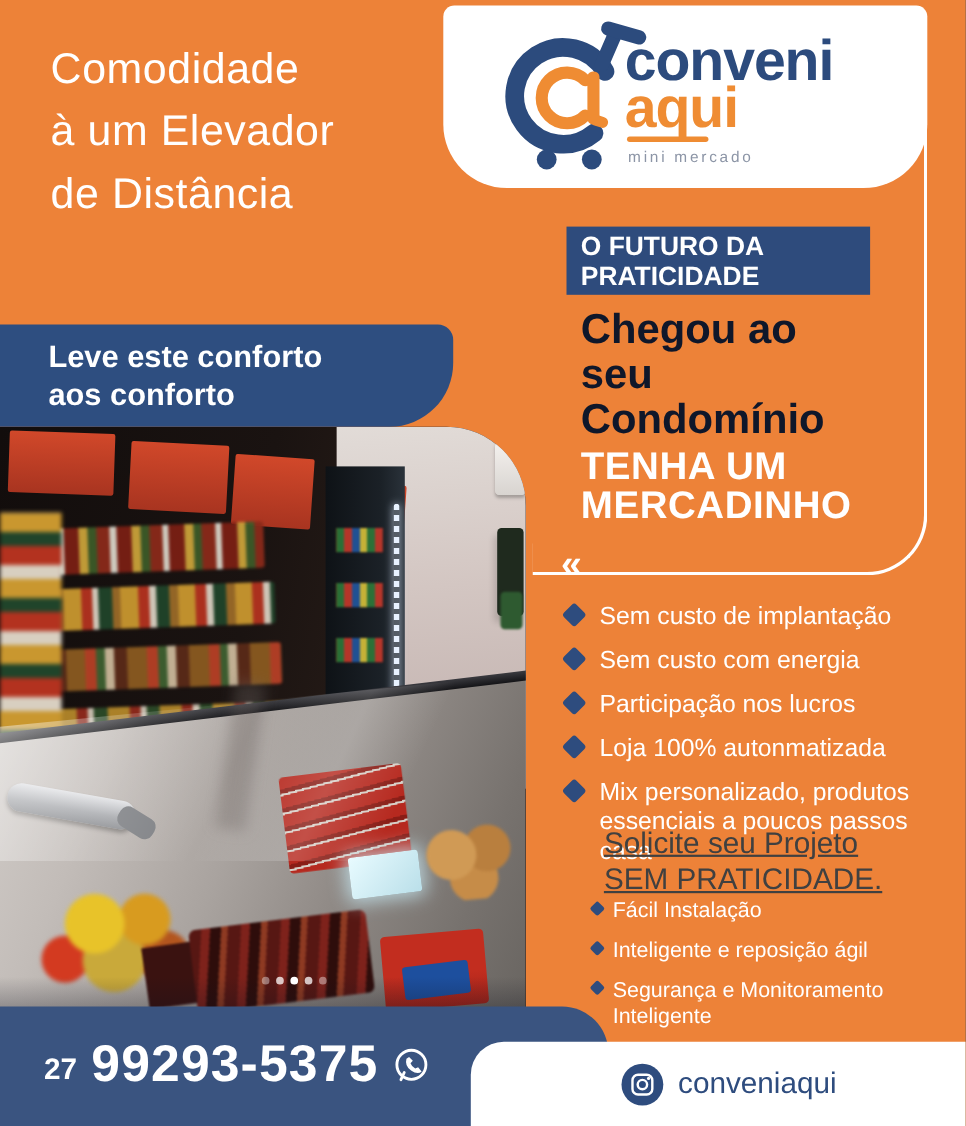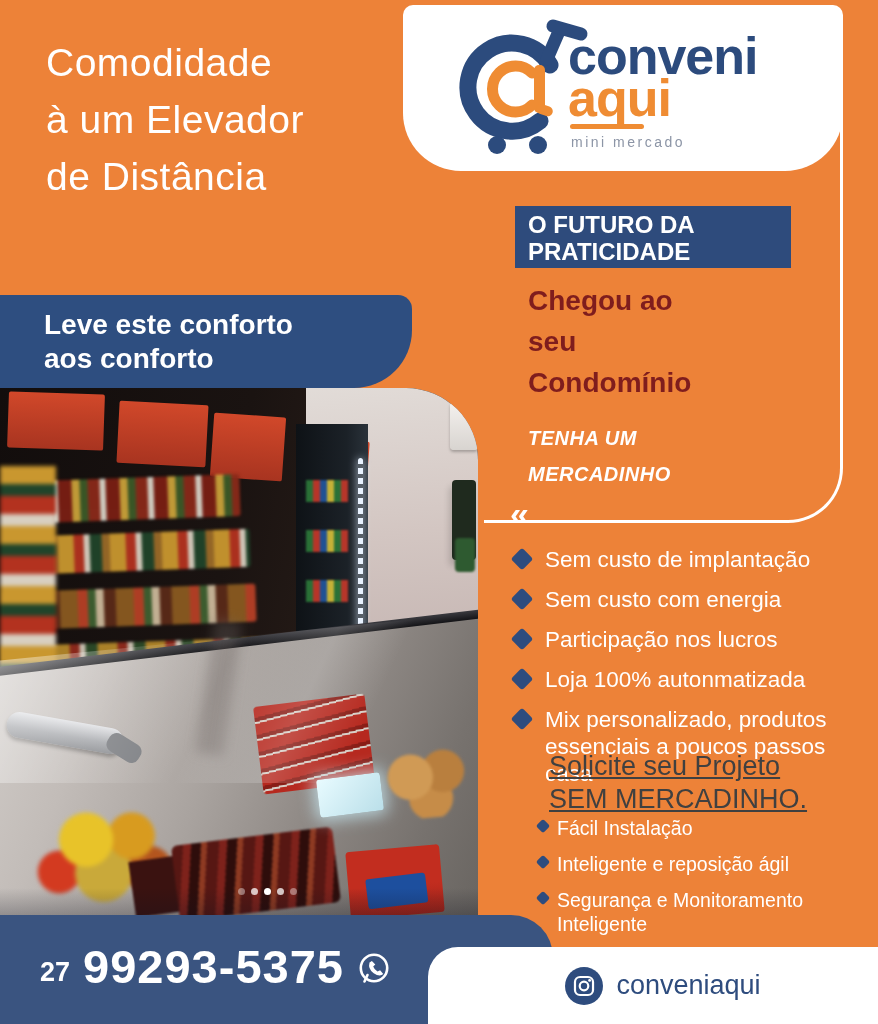--- a/index.html
+++ b/index.html
@@ -24,22 +24,22 @@
     border-radius:10px 10px 58px 58px;z-index:6;padding-left:34px;}
   .logo-cart{left:46px;top:8px;width:142px;height:152px;}
   .logo-word1{left:165px;top:28px;font-size:52px;font-weight:bold;color:#2C4B7D;letter-spacing:-1px;line-height:46px;}
   .logo-word2{left:165px;top:70px;font-size:52px;font-weight:bold;color:#EF8C33;letter-spacing:-1px;line-height:46px;}
   .logo-underline{left:167px;top:119px;width:74px;height:5px;background:#EF8C33;border-radius:3px;}
   .logo-tagline{left:168px;top:129px;font-size:14px;color:#8C95A6;letter-spacing:2.5px;}
 
   
   .future-badge{left:515px;top:206px;width:276px;height:62px;background:#2E4B7C;
     color:#fff;font-size:24px;font-weight:bold;line-height:27px;padding:5px 0 0 13px;box-sizing:border-box;}
-  .arrival{left:528px;top:280px;font-size:28px;font-weight:bold;color:#7f1d1d;line-height:41px;}
-  .arrival-sub{left:528px;top:420px;font-size:20px;font-weight:bold;color:#fff;line-height:36px;letter-spacing:.5px;font-style:italic;}
+  .arrival{left:528px;top:280px;font-size:38px;font-weight:bold;color:#0f172a;line-height:41px;}
+  .arrival-sub{left:528px;top:406px;font-size:35px;font-weight:bold;color:#fff;line-height:36px;letter-spacing:.5px;}
 
   .benefits{left:512px;top:546px;width:352px;}
   .benefit{display:flex;margin-bottom:13px;}
   .diamond{flex:0 0 auto;width:16px;height:16px;background:#2E4C7E;border-radius:3px;
     transform:rotate(45deg);margin:5px 15px 0 2px;}
   .benefit-text{color:#fff;font-size:22.5px;line-height:27px;}
 
   .cta{left:549px;top:750px;color:#404040;font-size:27px;line-height:33px;text-decoration:underline;}
 
   .features{left:536px;top:816px;width:340px;}
@@ -214,21 +214,21 @@
       <span class="benefit-text">Loja 100% autonmatizada</span>
     </div>
     <div class="benefit">
       <span class="diamond"></span>
       <span class="benefit-text">Mix personalizado, produtos essenciais a poucos passos casa</span>
     </div>
   </div>
 
   <div class="abs cta">
     <div>Solicite seu Projeto</div>
-    <div>SEM MERCADINHO.</div>
+    <div>SEM PRATICIDADE.</div>
   </div>
 
   <div class="abs features">
     <div class="feature">
       <span class="diamond-sm"></span>
       <span class="feature-text">Fácil Instalação</span>
     </div>
     <div class="feature">
       <span class="diamond-sm"></span>
       <span class="feature-text">Inteligente e reposição ágil</span>

